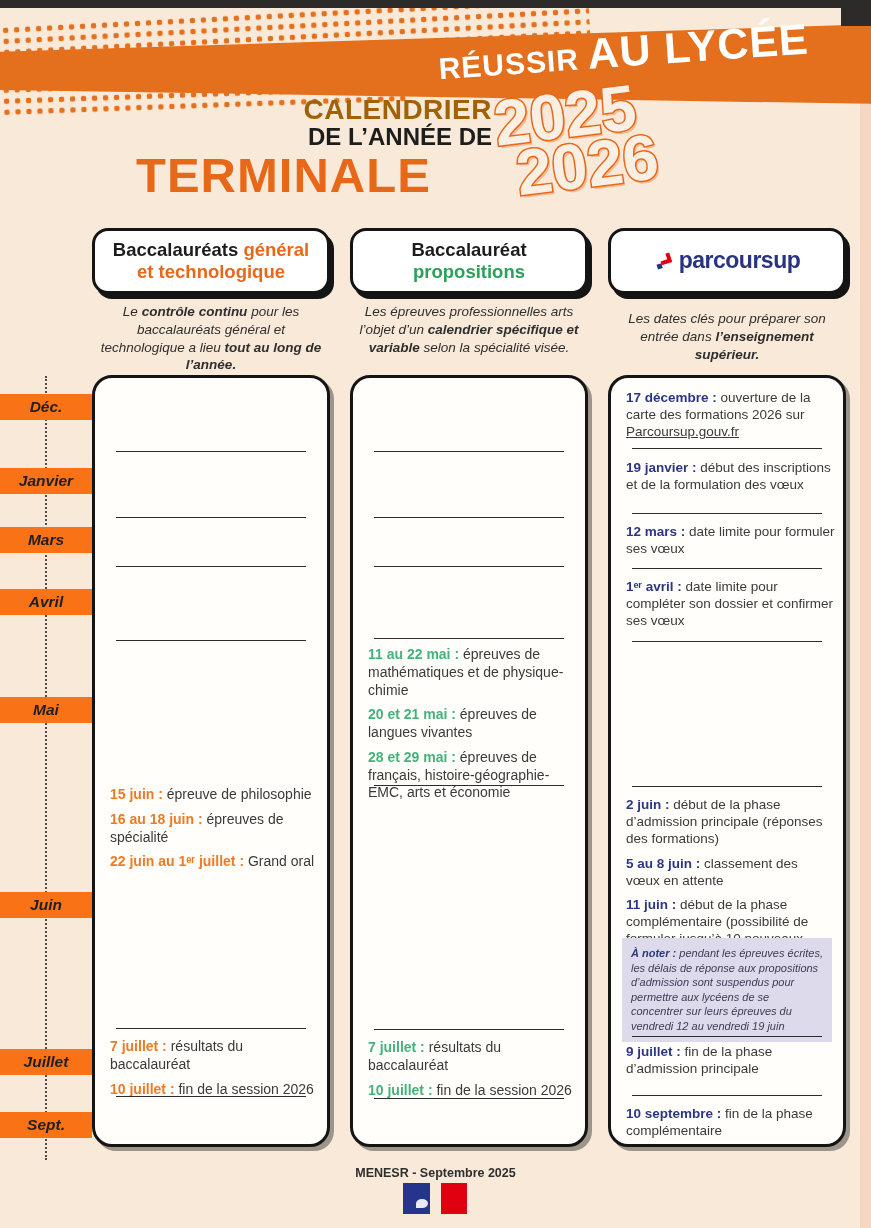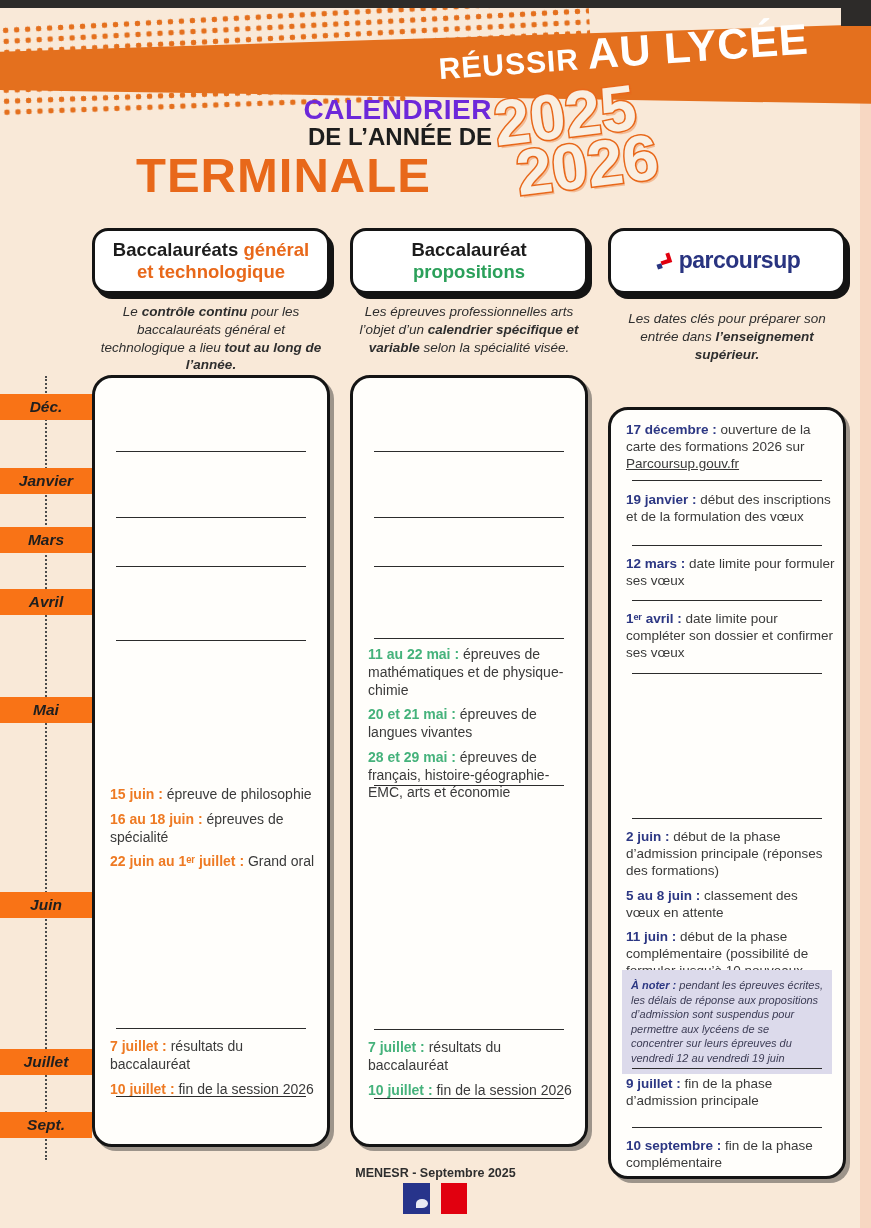--- a/index.html
+++ b/index.html
@@ -28,21 +28,21 @@
   }
   .tagline {
     position:absolute; top:26px; left:438px; width:410px;
     transform:rotate(-4deg); color:#fff; font-weight:bold;
     display:flex; align-items:baseline; gap:9px; white-space:nowrap;
   }
   .tagline .small { font-size:30px; letter-spacing:1px; }
   .tagline .big   { font-size:43px; letter-spacing:1px; }
 
   
-  .title-l1 { position:absolute; left:288px; top:94px;  width:204px; text-align:right; font-size:28px; font-weight:bold; color:#6d28d9; letter-spacing:.5px; z-index:5;}
+  .title-l1 { position:absolute; left:288px; top:94px;  width:204px; text-align:right; font-size:28px; font-weight:bold; color:#a16207; letter-spacing:.5px; z-index:5;}
   .title-l2 { position:absolute; left:288px; top:123px; width:204px; text-align:right; font-size:24px; font-weight:bold; color:#1d1d1d; z-index:5;}
   .title-main { position:absolute; left:136px; top:147px; font-size:49px; font-weight:bold; color:#e8681a; letter-spacing:1px; z-index:5;}
   .years { position:absolute; left:497px; top:86px; transform:rotate(-7deg); z-index:5; line-height:.88; }
   .year {
     font-size:64px; font-weight:bold; color:#f9efe2;
     -webkit-text-stroke:3px #e8681a; paint-order:stroke fill;
     text-shadow:2px 3px 0 rgba(232,104,26,.35);
   }
   .year.y2 { margin-left:16px; margin-top:-4px; display:block; }
   .year.y1 { display:block; }
@@ -202,21 +202,21 @@
       </div>
     <div class="hline" style="top:407px;"></div>
     <div class="hline" style="top:651px;"></div>
     <div class="sec" style="top:661px;">
         <div class="entry"><span class="date">7 juillet : </span><span>résultats du baccalauréat</span></div>
         <div class="entry"><span class="date">10 juillet : </span><span>fin de la session 2026</span></div>
       </div>
     <div class="hline" style="top:720px;"></div>
   </div>
 
-  <div class="tbox c3" style="left:608px;margin-top:32px;">
+  <div class="tbox c3" style="left:608px;">
     <div class="sec" style="top:12px;">
         <div class="entry"><span class="date">17 décembre : </span><span>ouverture de la carte des formations 2026 sur </span><a class="plink">Parcoursup.gouv.fr</a></div>
       </div>
     <div class="hline" style="top:70px;"></div>
     <div class="sec" style="top:82px;">
         <div class="entry"><span class="date">19 janvier : </span><span>début des inscriptions et de la formulation des vœux</span></div>
       </div>
     <div class="hline" style="top:135px;"></div>
     <div class="sec" style="top:146px;">
         <div class="entry"><span class="date">12 mars : </span><span>date limite pour formuler ses vœux</span></div>

